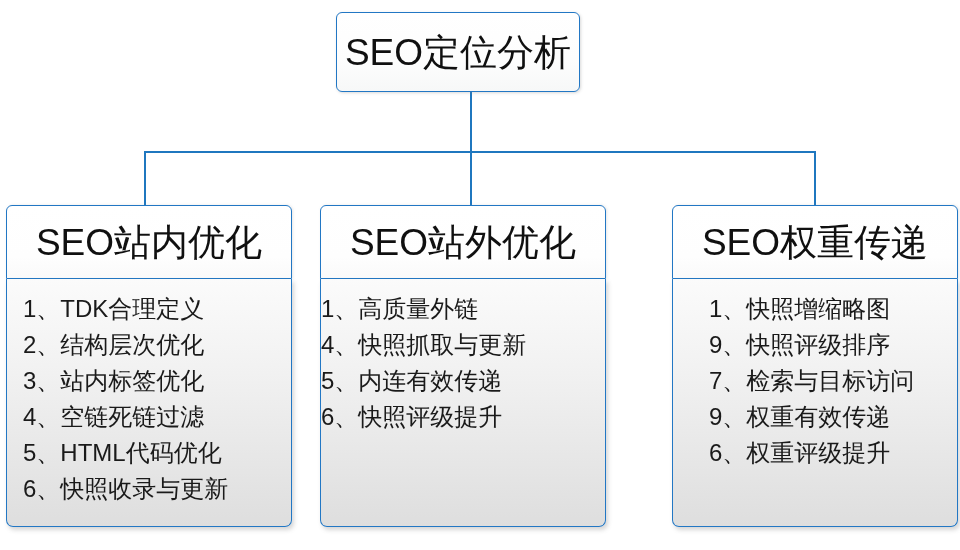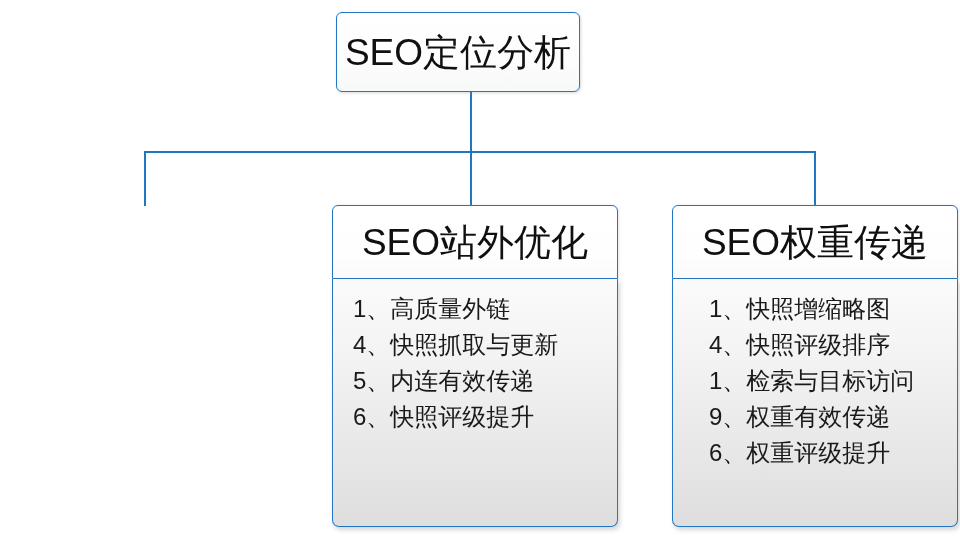--- a/index.html
+++ b/index.html
@@ -56,21 +56,21 @@
     white-space: nowrap;
   }
 
   
   .column {
     position: absolute;
     top: 205px;
     width: 286px;
   }
   .col-1 { left: 6px; }
-  .col-2 { left: 332px; border-radius: 25px; }
+  .col-2 { left: 320px; border-radius: 25px; }
   .col-3 { left: 672px; border-radius: 16px; }
 
   .col-header {
     box-sizing: border-box;
     width: 100%;
     height: 74px;
     border: 1.4px solid #2277c4;
     border-radius: 6px 6px 0 0;
     background: linear-gradient(180deg, #ffffff 0%, #fefefe 70%, #fafafa 100%);
     display: flex;
@@ -93,21 +93,21 @@
     border-top: none;
     border-radius: 0 0 7px 7px;
     background: linear-gradient(180deg, #fbfbfb 0%, #f2f2f2 35%, #e6e6e6 75%, #dedede 100%);
     padding: 12px 0 0 0;
     box-shadow: 2px 3px 4px rgba(120,120,120,0.30);
     display: flex;
     flex-direction: column;
     align-items: flex-start;
   }
   .col-1 .col-body { padding-left: 16px; }
-  .col-2 .col-body { padding-left: 20px; }
+  .col-2 .col-body { }
   .col-3 .col-body { padding-left: 36px; }
 
   .item {
     font-size: 24px;
     color: #1a1a1a;
     line-height: 36px;
     white-space: nowrap;
   }
 </style>
 </head>
@@ -118,39 +118,52 @@
   <div class="connector conn-v-top"></div>
   <div class="connector conn-h-bar"></div>
   <div class="connector conn-v-left"></div>
   <div class="connector conn-v-mid"></div>
   <div class="connector conn-v-right"></div>
 
   <div class="top-node">
     <span class="title">SEO定位分析</span>
   </div>
 
+  <div class="column col-1">
+    <div class="col-header">
+      <span class="label">SEO站内优化</span>
+    </div>
+    <div class="col-body">
+      <div class="item">1、TDK合理定义</div>
+      <div class="item">2、结构层次优化</div>
+      <div class="item">3、站内标签优化</div>
+      <div class="item">4、空链死链过滤</div>
+      <div class="item">5、HTML代码优化</div>
+      <div class="item">6、快照收录与更新</div>
+    </div>
+  </div>
 
   <div class="column col-2">
     <div class="col-header">
       <span class="label">SEO站外优化</span>
     </div>
     <div class="col-body">
       <div class="item">1、高质量外链</div>
       <div class="item">4、快照抓取与更新</div>
       <div class="item">5、内连有效传递</div>
       <div class="item">6、快照评级提升</div>
     </div>
   </div>
 
   <div class="column col-3">
     <div class="col-header">
       <span class="label">SEO权重传递</span>
     </div>
     <div class="col-body">
       <div class="item">1、快照增缩略图</div>
-      <div class="item">4、快照评级排序</div>
-      <div class="item">1、检索与目标访问</div>
+      <div class="item">9、快照评级排序</div>
+      <div class="item">7、检索与目标访问</div>
       <div class="item">9、权重有效传递</div>
       <div class="item">6、权重评级提升</div>
     </div>
   </div>
 
 </div>
 
 </body></html>

